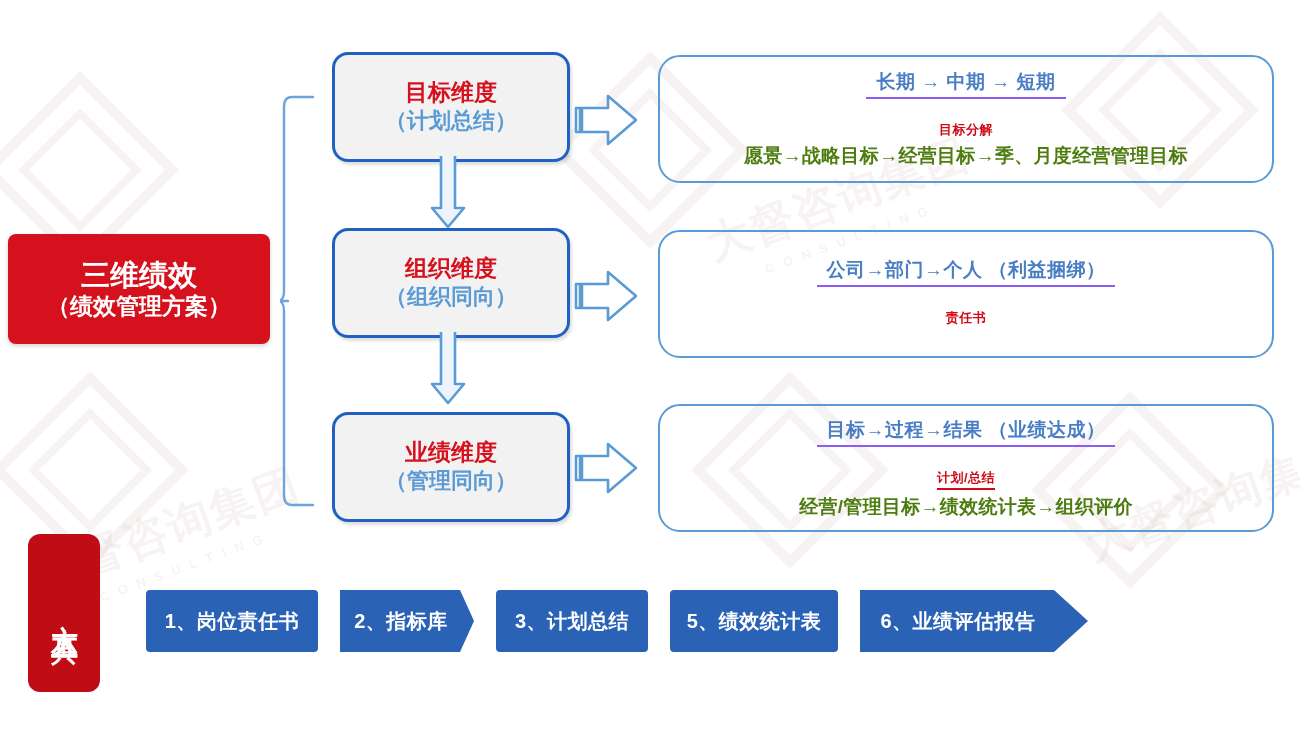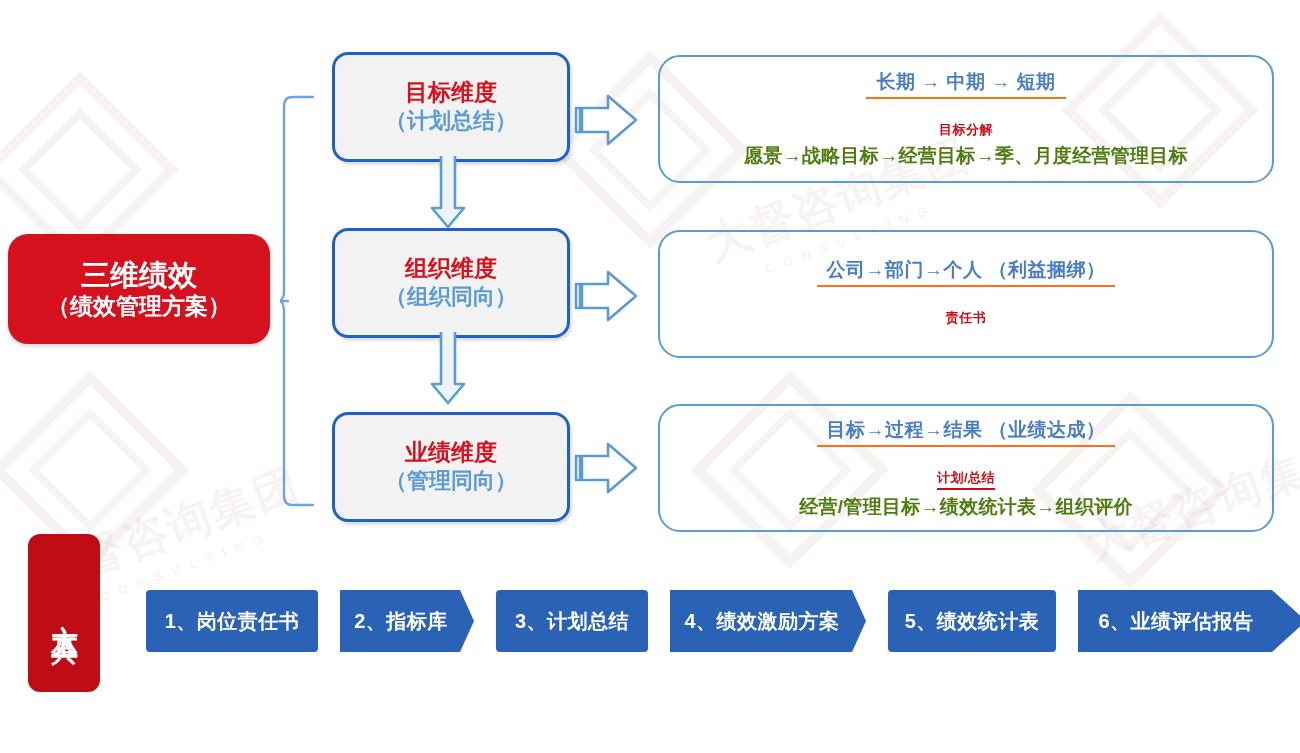--- a/index.html
+++ b/index.html
@@ -38,21 +38,21 @@
     transform:rotate(-20deg);
   }
   .wm-sub{font-size:13px;letter-spacing:3px;}
 
   
   .master-card{
     position:absolute;
     left:8px; top:234px;
     width:262px; height:110px;
     background:#d5111e;
-    border-radius:20px;
+    border-radius:8px;
     color:#ffffff;
     display:flex;flex-direction:column;
     align-items:center;justify-content:center;
     box-shadow:0 2px 4px rgba(0,0,0,.18);
   }
   .master-card .l1{font-size:29px;font-weight:700;line-height:1.18;}
   .master-card .l2{font-size:23px;font-weight:700;line-height:1.18;}
 
   
   .bracket{position:absolute;left:280px;top:95px;width:34px;height:412px;}
@@ -96,21 +96,21 @@
     display:flex;flex-direction:column;
     align-items:center;justify-content:center;
     text-align:center;
   }
   #det1{top:55px;height:124px;}
   #det2{top:230px;height:124px;}
   #det3{top:404px;height:124px;}
 
   .d-line1{
     font-size:19px;font-weight:700;color:#4a7ec4;
-    border-bottom:2px solid #f97316;
+    border-bottom:2px solid #8b5cf6;
     padding:0 10px 2px 10px;
     margin-bottom:22px;
     letter-spacing:.5px;
   }
   .d-line2{
     font-size:13px;font-weight:700;color:#cf0a16;
     margin-bottom:4px;letter-spacing:.5px;
   }
   .d-line2.ul{border-bottom:2px solid #cf0a16;padding-bottom:1px;}
   .d-line3{
@@ -242,23 +242,20 @@
   <div class="tabs">
     <div class="tab r1" style="width:172px;">
       <span>1、岗位责任书</span>
     </div>
     <div class="tab notch" style="width:134px;text-align:right;">
       <span>2、指标库</span>
     </div>
     <div class="tab r1" style="width:152px;">
       <span>3、计划总结</span>
     </div>
-    <div class="tab notch" style="width:196px;">
-      <span>4、绩效激励方案</span>
-    </div>
     <div class="tab r1" style="width:168px;">
       <span>5、绩效统计表</span>
     </div>
     <div class="tab last" style="width:228px;">
       <span>6、业绩评估报告</span>
     </div>
   </div>
 
 </div>
 

